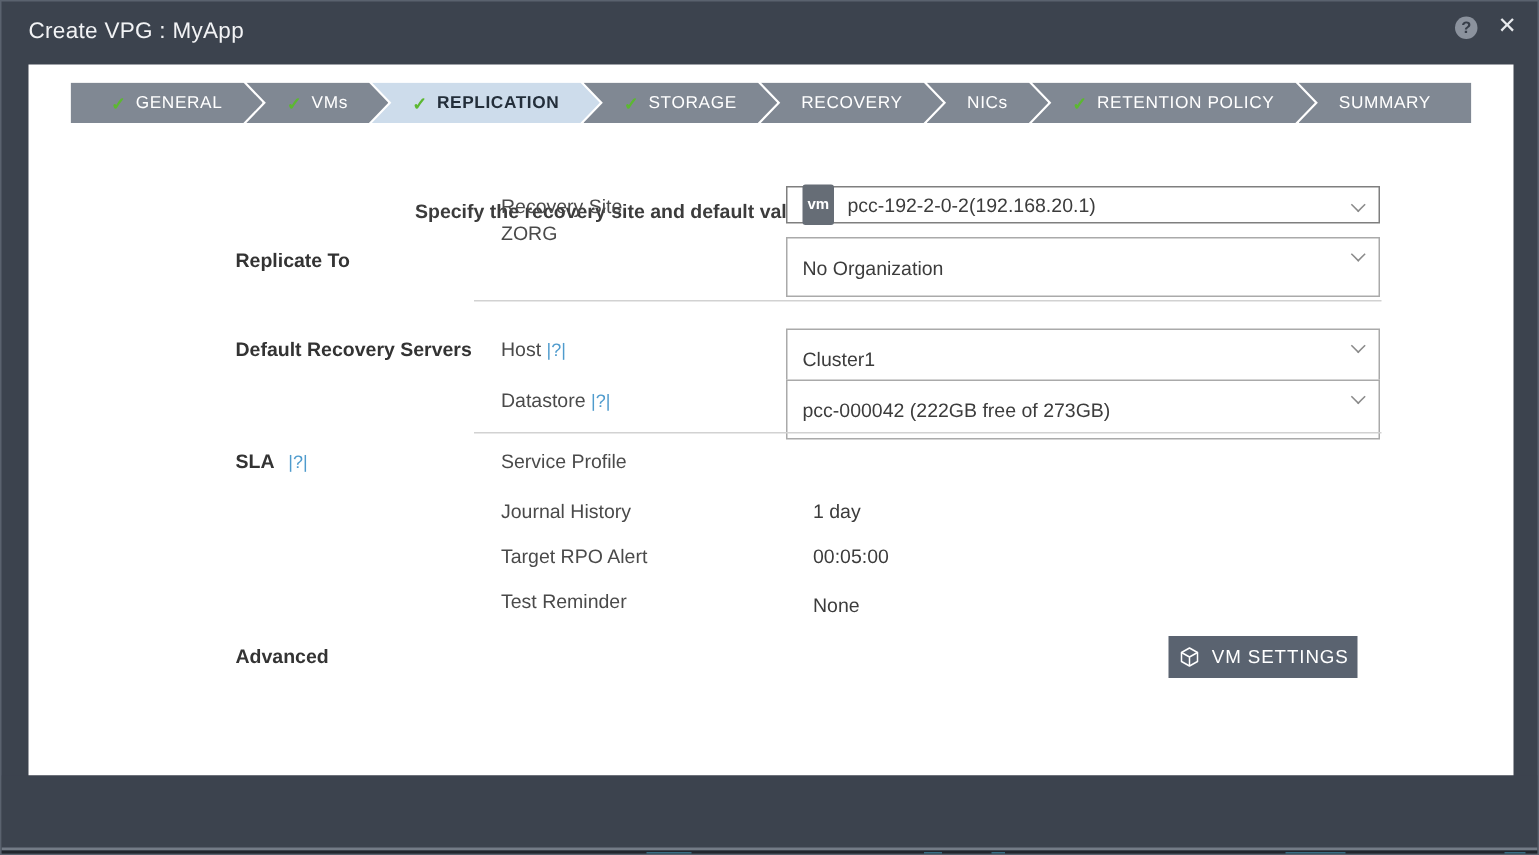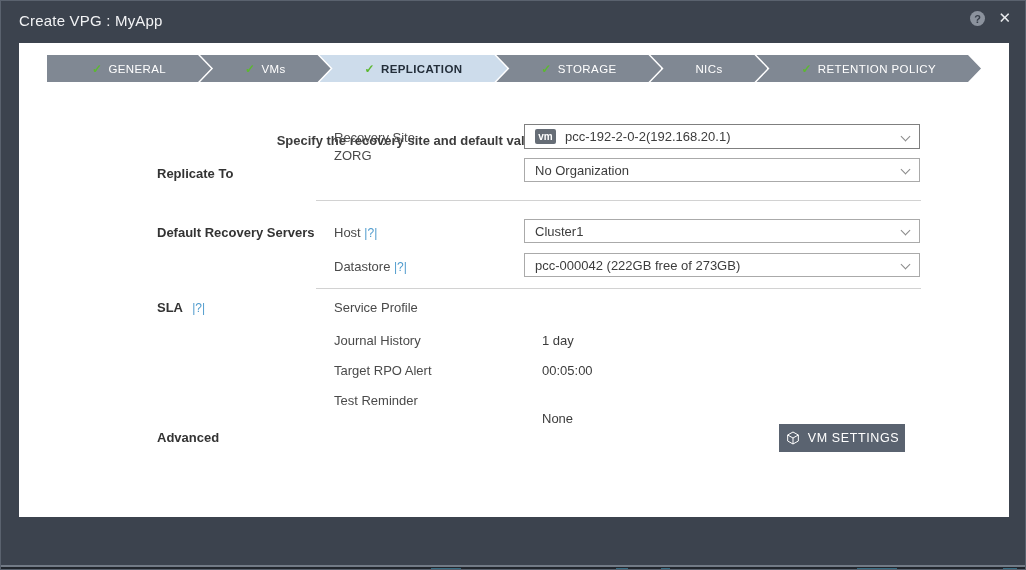--- a/index.html
+++ b/index.html
@@ -41,33 +41,33 @@
   .instruction { position:absolute; left:0; top:90px; width:100%; text-align:center;
     font-size:13px; font-weight:bold; color:#3c3c3c; }
 
   
   .section-label { position:absolute; left:106px; font-size:13px; font-weight:bold; color:#333;padding-left:32px; }
   .field-label   { position:absolute; left:315px; font-size:13px; color:#4a4a4a; }
   .value-text    { position:absolute; left:523px; font-size:13px; color:#3c3c3c; }
   .help-link { color:#4f9bcd; cursor:pointer; font-size:12px; }
 
   .dropdown {
-    position:absolute; left:505px; width:396px; height:24px; background:#fff;
+    position:absolute; left:505px; width:396px; height:40px; background:#fff;
     border:1px solid #aaaaaa; display:flex; align-items:center; padding:0 26px 0 10px;
     font-size:13px; color:#3c3c3c; cursor:pointer;
   }
   .dropdown.dark-border { border-color:#7f7f7f; height:25px; }
   .dd-caret {
     position:absolute; right:10px; top:7px; width:7px; height:7px;
     border-right:1.5px solid #8a8a8a; border-bottom:1.5px solid #8a8a8a; transform:rotate(45deg);
   }
   .dropdown.dark-border .dd-caret { top:8px; }
   .vm-badge {
     display:inline-flex; align-items:center; justify-content:center;
-    width:21px; height:15px; margin-right:9px; border-radius:2px;
+    width:21px; height:27px; margin-right:9px; border-radius:2px;
     background:#666d76; color:#fff; font-size:10px; font-weight:bold;
   }
   .divider { position:absolute; left:297px; width:605px; height:1px; background:#d2d2d2; }
 
   
   .vm-settings-btn {
     position:absolute; left:760px; top:381px; width:126px; height:28px;
     background:#5a6370; color:#ffffff; font-size:12.5px; letter-spacing:0.6px;
     display:flex; align-items:center; justify-content:center; gap:7px; cursor:pointer; border:none;
   }
@@ -105,25 +105,31 @@
         </div>
         <div class="step active">
           <span class="check">✓</span>
           <span>REPLICATION</span>
         </div>
         <div class="step">
           <span class="check">✓</span>
           <span>STORAGE</span>
         </div>
         <div class="step">
+          <span>RECOVERY</span>
+        </div>
+        <div class="step">
           <span>NICs</span>
         </div>
         <div class="step">
           <span class="check">✓</span>
           <span>RETENTION POLICY</span>
+        </div>
+        <div class="step last">
+          <span>SUMMARY</span>
         </div>
       </div>
 
     <div class="instruction">Specify the recovery site and default values to use for replication to this site.</div>
 
     <div class="section-label" style="top:123px">Replicate To</div>
 
     <div class="field-label" style="top:87px">Recovery Site</div>
     <div class="dropdown dark-border" style="top:81px">
       <span class="vm-badge">vm</span>
@@ -168,21 +174,21 @@
 
     <div class="field-label" style="top:257px">Service Profile</div>
 
     <div class="field-label" style="top:290px">Journal History</div>
     <div class="value-text" style="top:290px">1 day</div>
 
     <div class="field-label" style="top:320px">Target RPO Alert</div>
     <div class="value-text" style="top:320px">00:05:00</div>
 
     <div class="field-label" style="top:350px">Test Reminder</div>
-    <div class="value-text" style="top:368px">None</div>
+    <div class="value-text" style="top:353px">None</div>
 
     <div class="section-label" style="top:387px">Advanced</div>
     <button class="vm-settings-btn">
       <svg class="cube-icon" viewBox="0 0 24 24" fill="none" stroke="#ffffff" stroke-width="1.5" stroke-linejoin="round">
         <path d="M12 3l8 4.5v9L12 21l-8-4.5v-9L12 3z"></path>
         <path d="M12 12l8-4.5M12 12L4 7.5M12 12v9"></path>
       </svg>
       <span>VM SETTINGS</span>
     </button>
 

